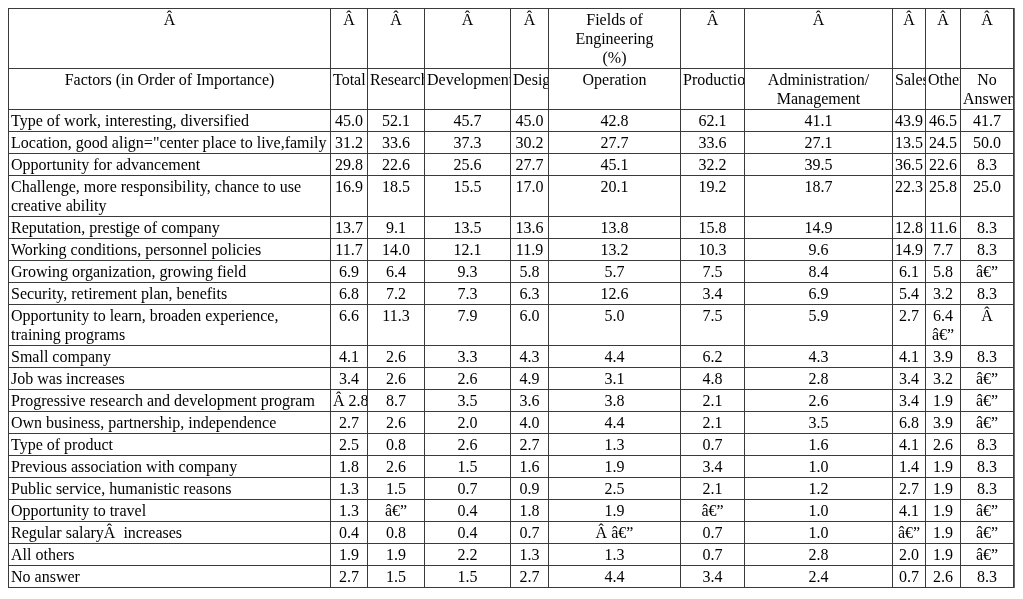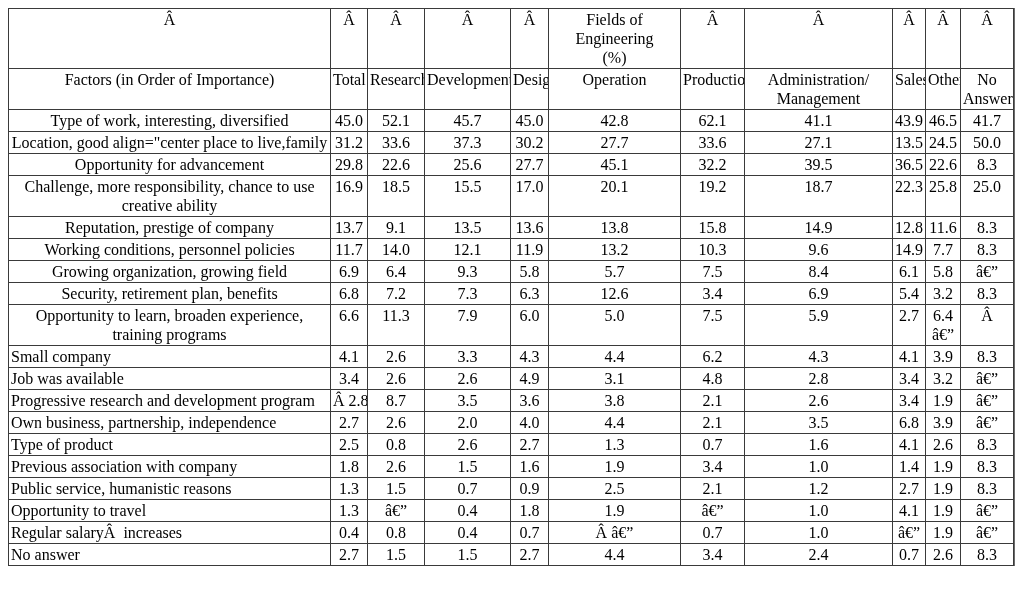--- a/index.html
+++ b/index.html
@@ -27,21 +27,21 @@
     font-weight: normal;
     white-space: pre-line;
     overflow: hidden;
     text-align: center;
   }
   table.data-table {
     border: 1px solid #3a3a3a;
     outline: 1px solid #6b6b6b;
   }
   td.label.left { text-align: left; }
-  td.label.center { text-align: center; }
+  td.label.center { text-align: left; }
   td.num { text-align: center; }
   col.c0 { width: 322px; }
   col.c1 { width: 37px; }
   col.c2 { width: 57px; }
   col.c3 { width: 86px; }
   col.c4 { width: 38px; }
   col.c5 { width: 132px; }
   col.c6 { width: 64px; }
   col.c7 { width: 148px; }
   col.c8 { width: 33px; }
@@ -221,21 +221,21 @@
         <td class="num">3.3</td>
         <td class="num">4.3</td>
         <td class="num">4.4</td>
         <td class="num">6.2</td>
         <td class="num">4.3</td>
         <td class="num">4.1</td>
         <td class="num">3.9</td>
         <td class="num">8.3</td>
       </tr>
       <tr>
-        <td class="label left">Job was available</td>
+        <td class="label left">Job was increases</td>
         <td class="num">3.4</td>
         <td class="num">2.6</td>
         <td class="num">2.6</td>
         <td class="num">4.9</td>
         <td class="num">3.1</td>
         <td class="num">4.8</td>
         <td class="num">2.8</td>
         <td class="num">3.4</td>
         <td class="num">3.2</td>
         <td class="num">â€”</td>
@@ -325,20 +325,33 @@
         <td class="num">0.4</td>
         <td class="num">0.7</td>
         <td class="num">Â&nbsp;â€”</td>
         <td class="num">0.7</td>
         <td class="num">1.0</td>
         <td class="num">â€”</td>
         <td class="num">1.9</td>
         <td class="num">â€”</td>
       </tr>
       <tr>
+        <td class="label left">All others</td>
+        <td class="num">1.9</td>
+        <td class="num">1.9</td>
+        <td class="num">2.2</td>
+        <td class="num">1.3</td>
+        <td class="num">1.3</td>
+        <td class="num">0.7</td>
+        <td class="num">2.8</td>
+        <td class="num">2.0</td>
+        <td class="num">1.9</td>
+        <td class="num">â€”</td>
+      </tr>
+      <tr>
         <td class="label left">No answer</td>
         <td class="num">2.7</td>
         <td class="num">1.5</td>
         <td class="num">1.5</td>
         <td class="num">2.7</td>
         <td class="num">4.4</td>
         <td class="num">3.4</td>
         <td class="num">2.4</td>
         <td class="num">0.7</td>
         <td class="num">2.6</td>

